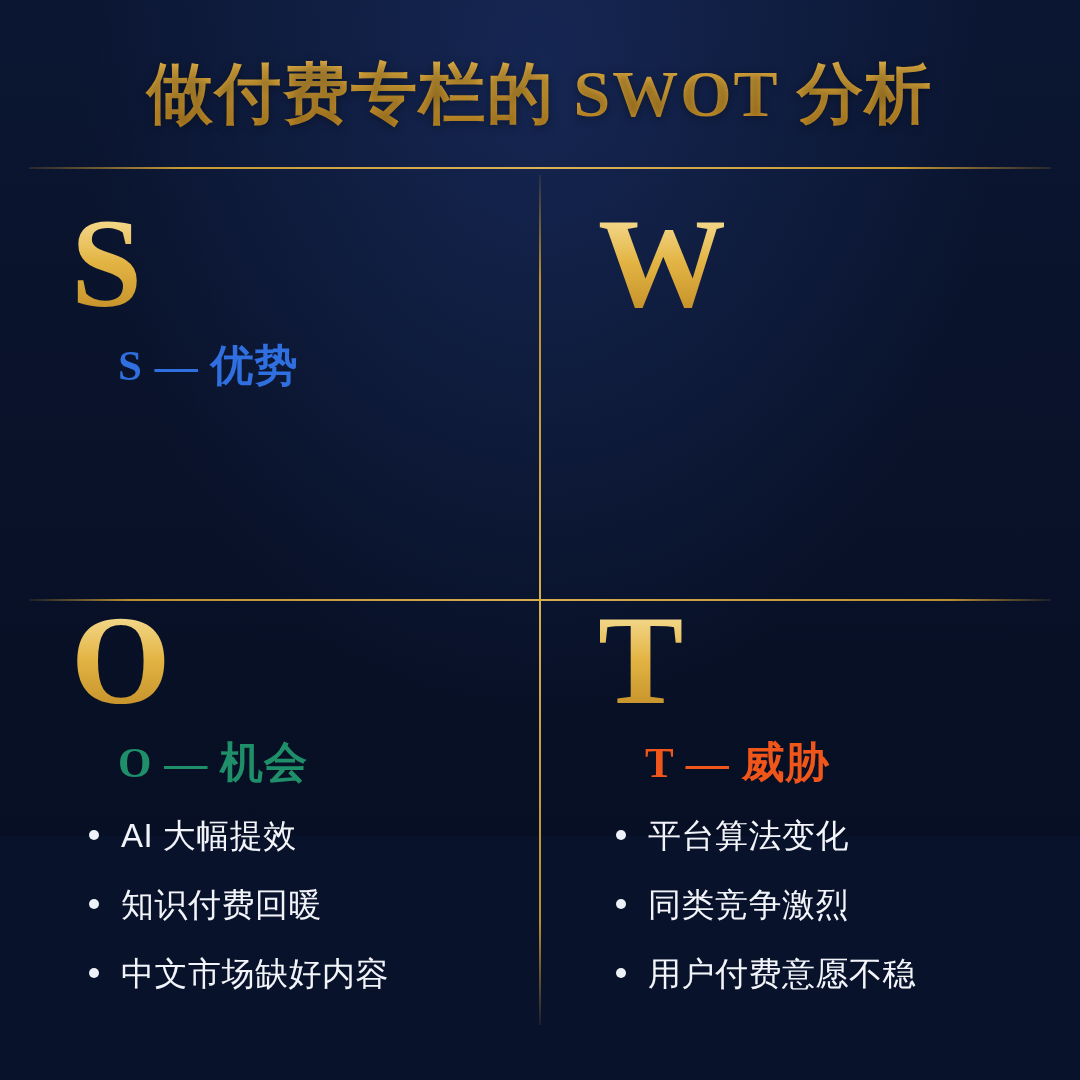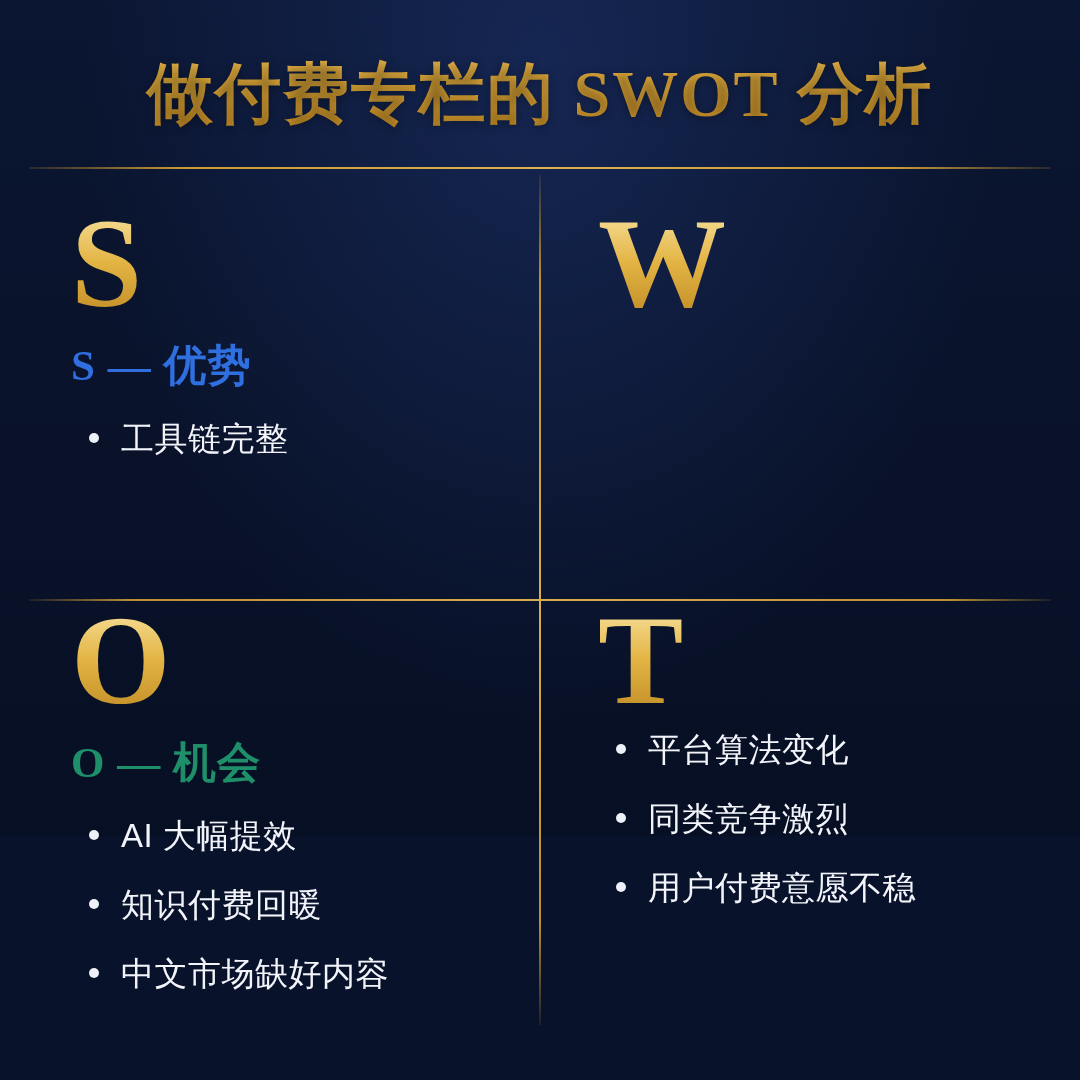--- a/index.html
+++ b/index.html
@@ -93,20 +93,21 @@
     height: 132px;
   }
   .sub-head {
     font-family: "Liberation Serif", serif;
     font-weight: bold;
     font-size: 43px;
     margin-top: 6px;
     margin-bottom: 22px;
     letter-spacing: 1px;
     white-space: nowrap;
+    margin-left: 47px;
   }
   ul.points {
     list-style: none;
     margin: 0;
     padding: 0 0 0 10px;
   }
   ul.points li {
     position: relative;
     padding-left: 40px;
     color: #f2f4fa;
@@ -134,40 +135,40 @@
 
   <div class="title">做付费专栏的 SWOT 分析</div>
   <div class="title-rule"></div>
 
   <div class="grid">
 
     <div class="quad left">
       <div class="big-letter">S</div>
       <div class="sub-head" style="color: rgb(47, 111, 224);">S — 优势</div>
       <ul class="points">
-        <li>工具链完整</li>
       </ul>
     </div>
 
     <div class="quad right">
       <div class="big-letter">W</div>
     </div>
 
     <div class="quad left">
       <div class="big-letter">O</div>
       <div class="sub-head" style="color: rgb(31, 143, 106);">O — 机会</div>
       <ul class="points">
         <li>AI 大幅提效</li>
         <li>知识付费回暖</li>
         <li>中文市场缺好内容</li>
       </ul>
     </div>
 
     <div class="quad right">
       <div class="big-letter">T</div>
+      <div class="sub-head" style="color: rgb(240, 85, 26);">T — 威胁</div>
       <ul class="points">
         <li>平台算法变化</li>
         <li>同类竞争激烈</li>
         <li>用户付费意愿不稳</li>
       </ul>
     </div>
 
   </div>
 </div>
 

